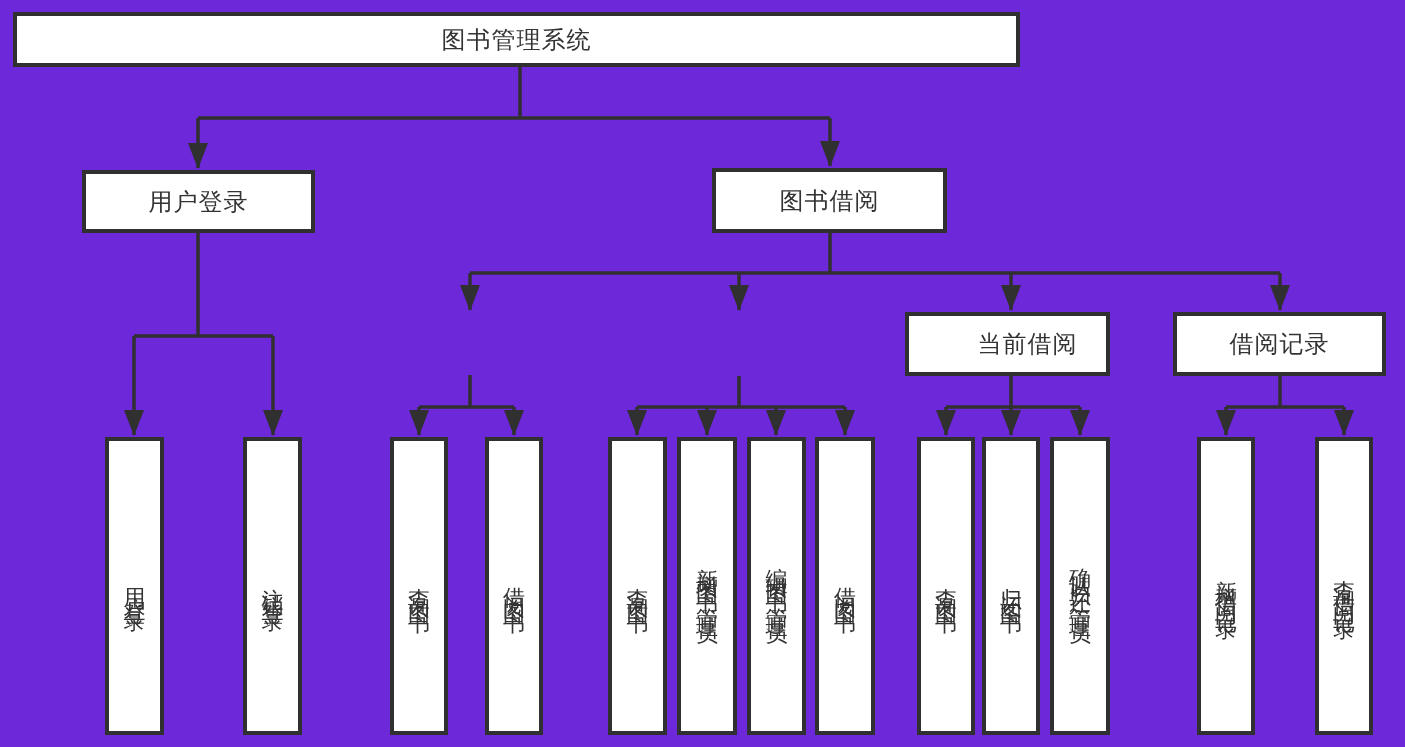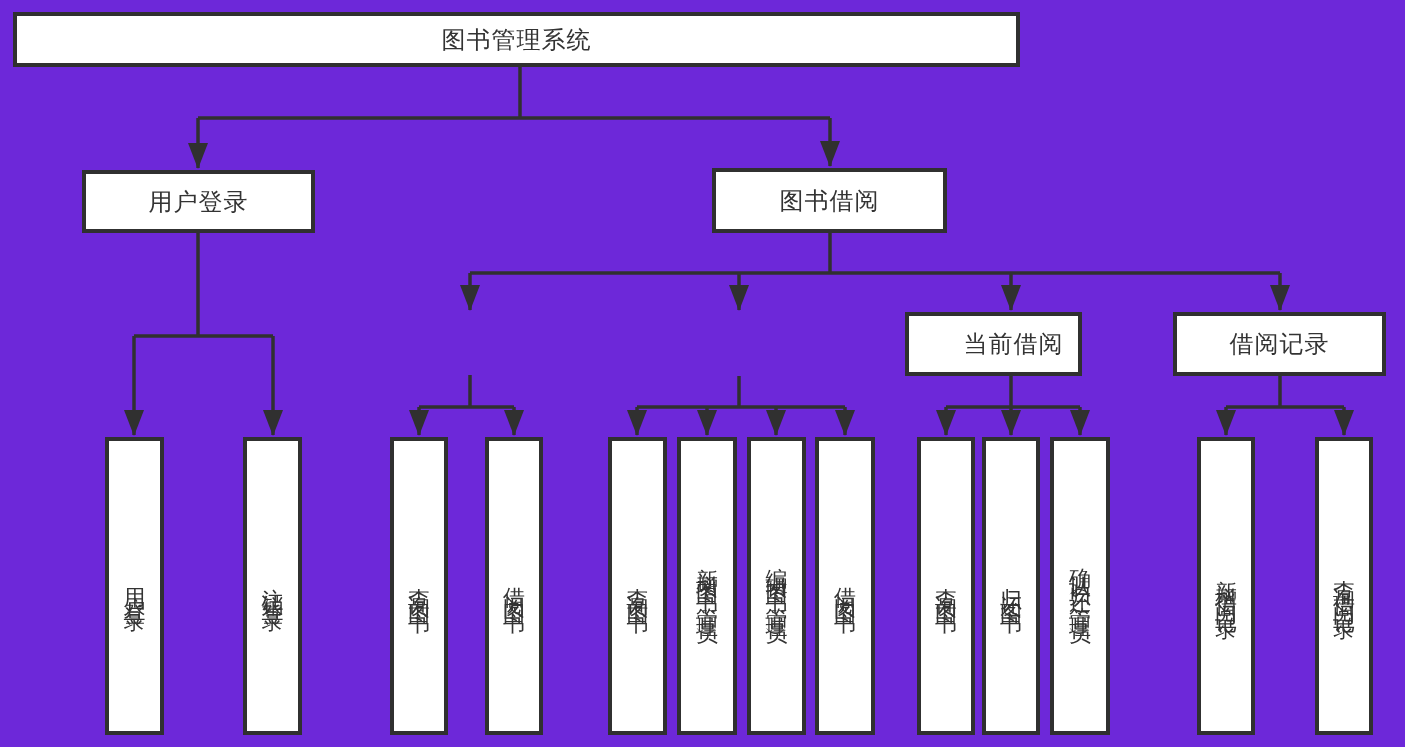--- a/index.html
+++ b/index.html
@@ -117,21 +117,21 @@
       <line x1="1226" y1="407" x2="1226" y2="435" marker-end="url(#arw)"></line>
       <line x1="1344" y1="407" x2="1344" y2="435" marker-end="url(#arw)"></line>
     </g>
   </svg>
 
   <div class="hbox" style="left:13px; top:12px; width:1007px; height:55px;">图书管理系统</div>
 
   <div class="hbox" style="left:82px; top:170px; width:233px; height:63px;">用户登录</div>
   <div class="hbox" style="left:712px; top:168px; width:235px; height:65px;">图书借阅</div>
 
-  <div class="hbox" style="left:905px; top:312px; width:177px; height:64px;padding-left:40px;">当前借阅</div>
+  <div class="hbox" style="left:905px; top:312px; width:205px; height:64px;padding-left:40px;">当前借阅</div>
   <div class="hbox" style="left:1173px; top:312px; width:213px; height:64px;">借阅记录</div>
 
   <div class="vbox" style="left:105px; width:59px;">
     <span>用户登录</span>
   </div>
   <div class="vbox" style="left:243px; width:59px;">
     <span>注销登录</span>
   </div>
 
   <div class="vbox" style="left:390px; width:58px;">

